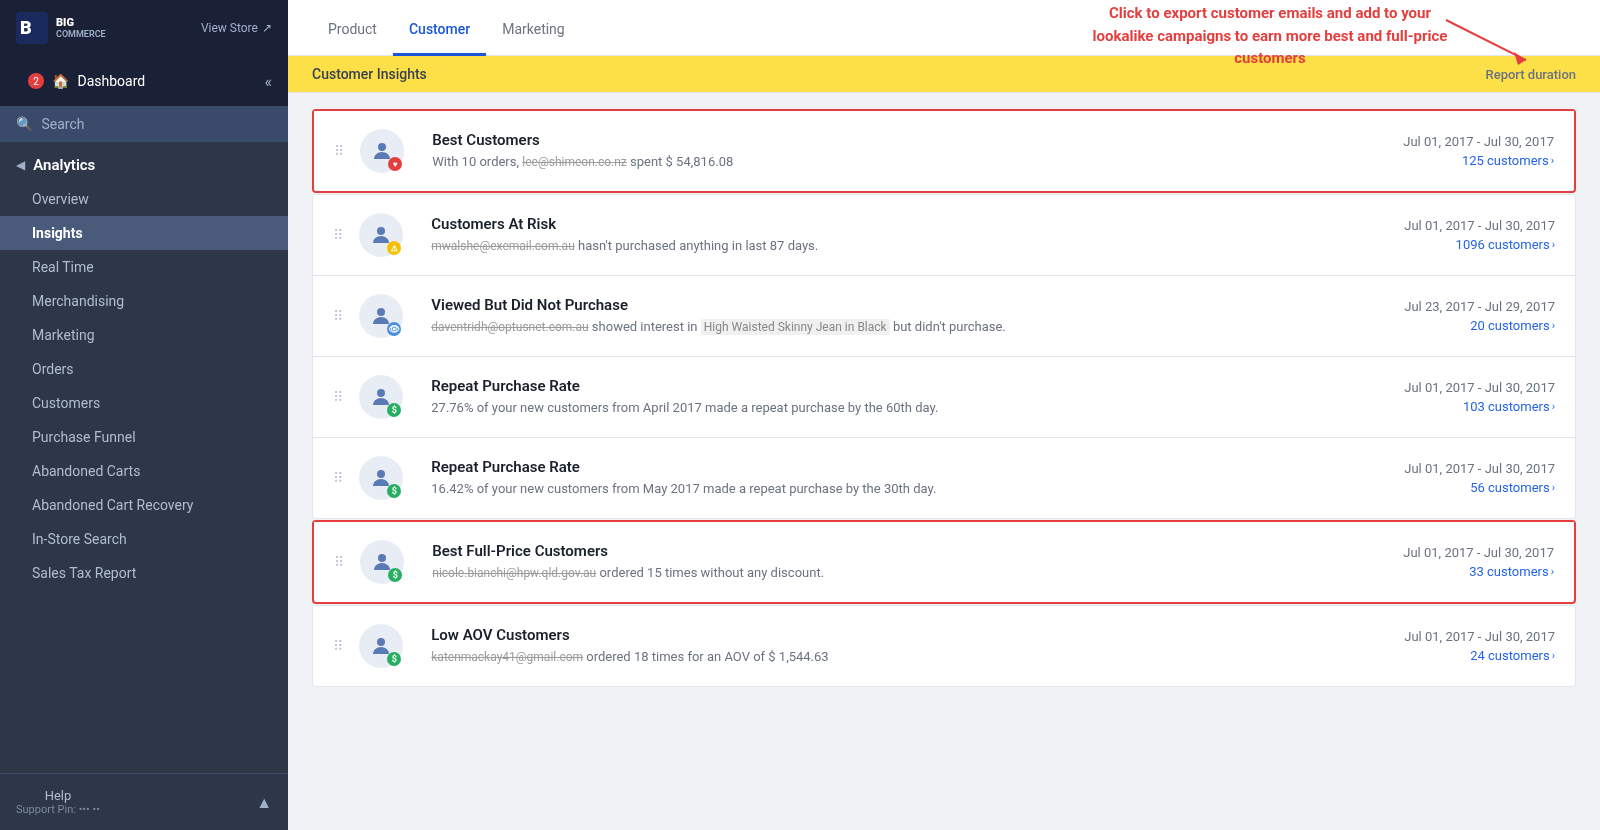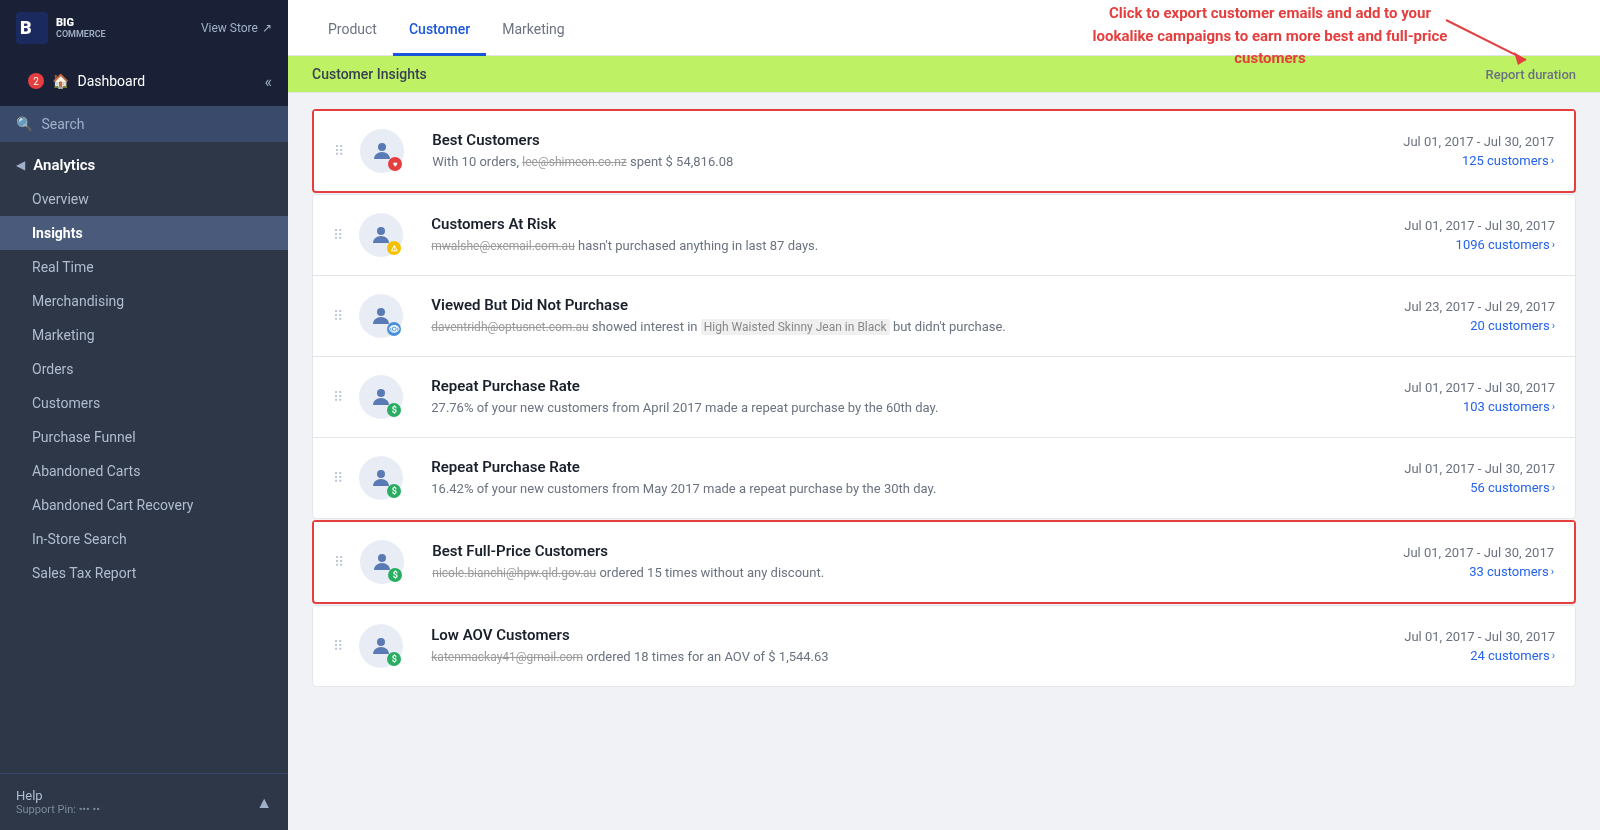--- a/index.html
+++ b/index.html
@@ -131,20 +131,21 @@
       padding: 14px 16px;
       border-top: 1px solid #3a4a6b;
       display: flex;
       align-items: center;
       justify-content: space-between;
     }
 
     .sidebar-footer-text {
       color: #b0bdd0;
       font-size: 13px;
+      text-align: center;
     }
 
     .sidebar-footer-sub {
       color: #7a8a9b;
       font-size: 11px;
     }
 
     
     .main {
       flex: 1;
@@ -193,21 +194,21 @@
     }
 
     .content-area {
       flex: 1;
       overflow-y: auto;
       padding: 0;
       background: #f0f2f5;
     }
 
     .content-header {
-      background: #bef264;
+      background: #fde047;
       padding: 10px 24px;
       border-bottom: 1px solid #e2e6ea;
       display: flex;
       align-items: center;
       justify-content: space-between;
     }
 
     .content-header-title {
       font-size: 14px;
       font-weight: 500;

